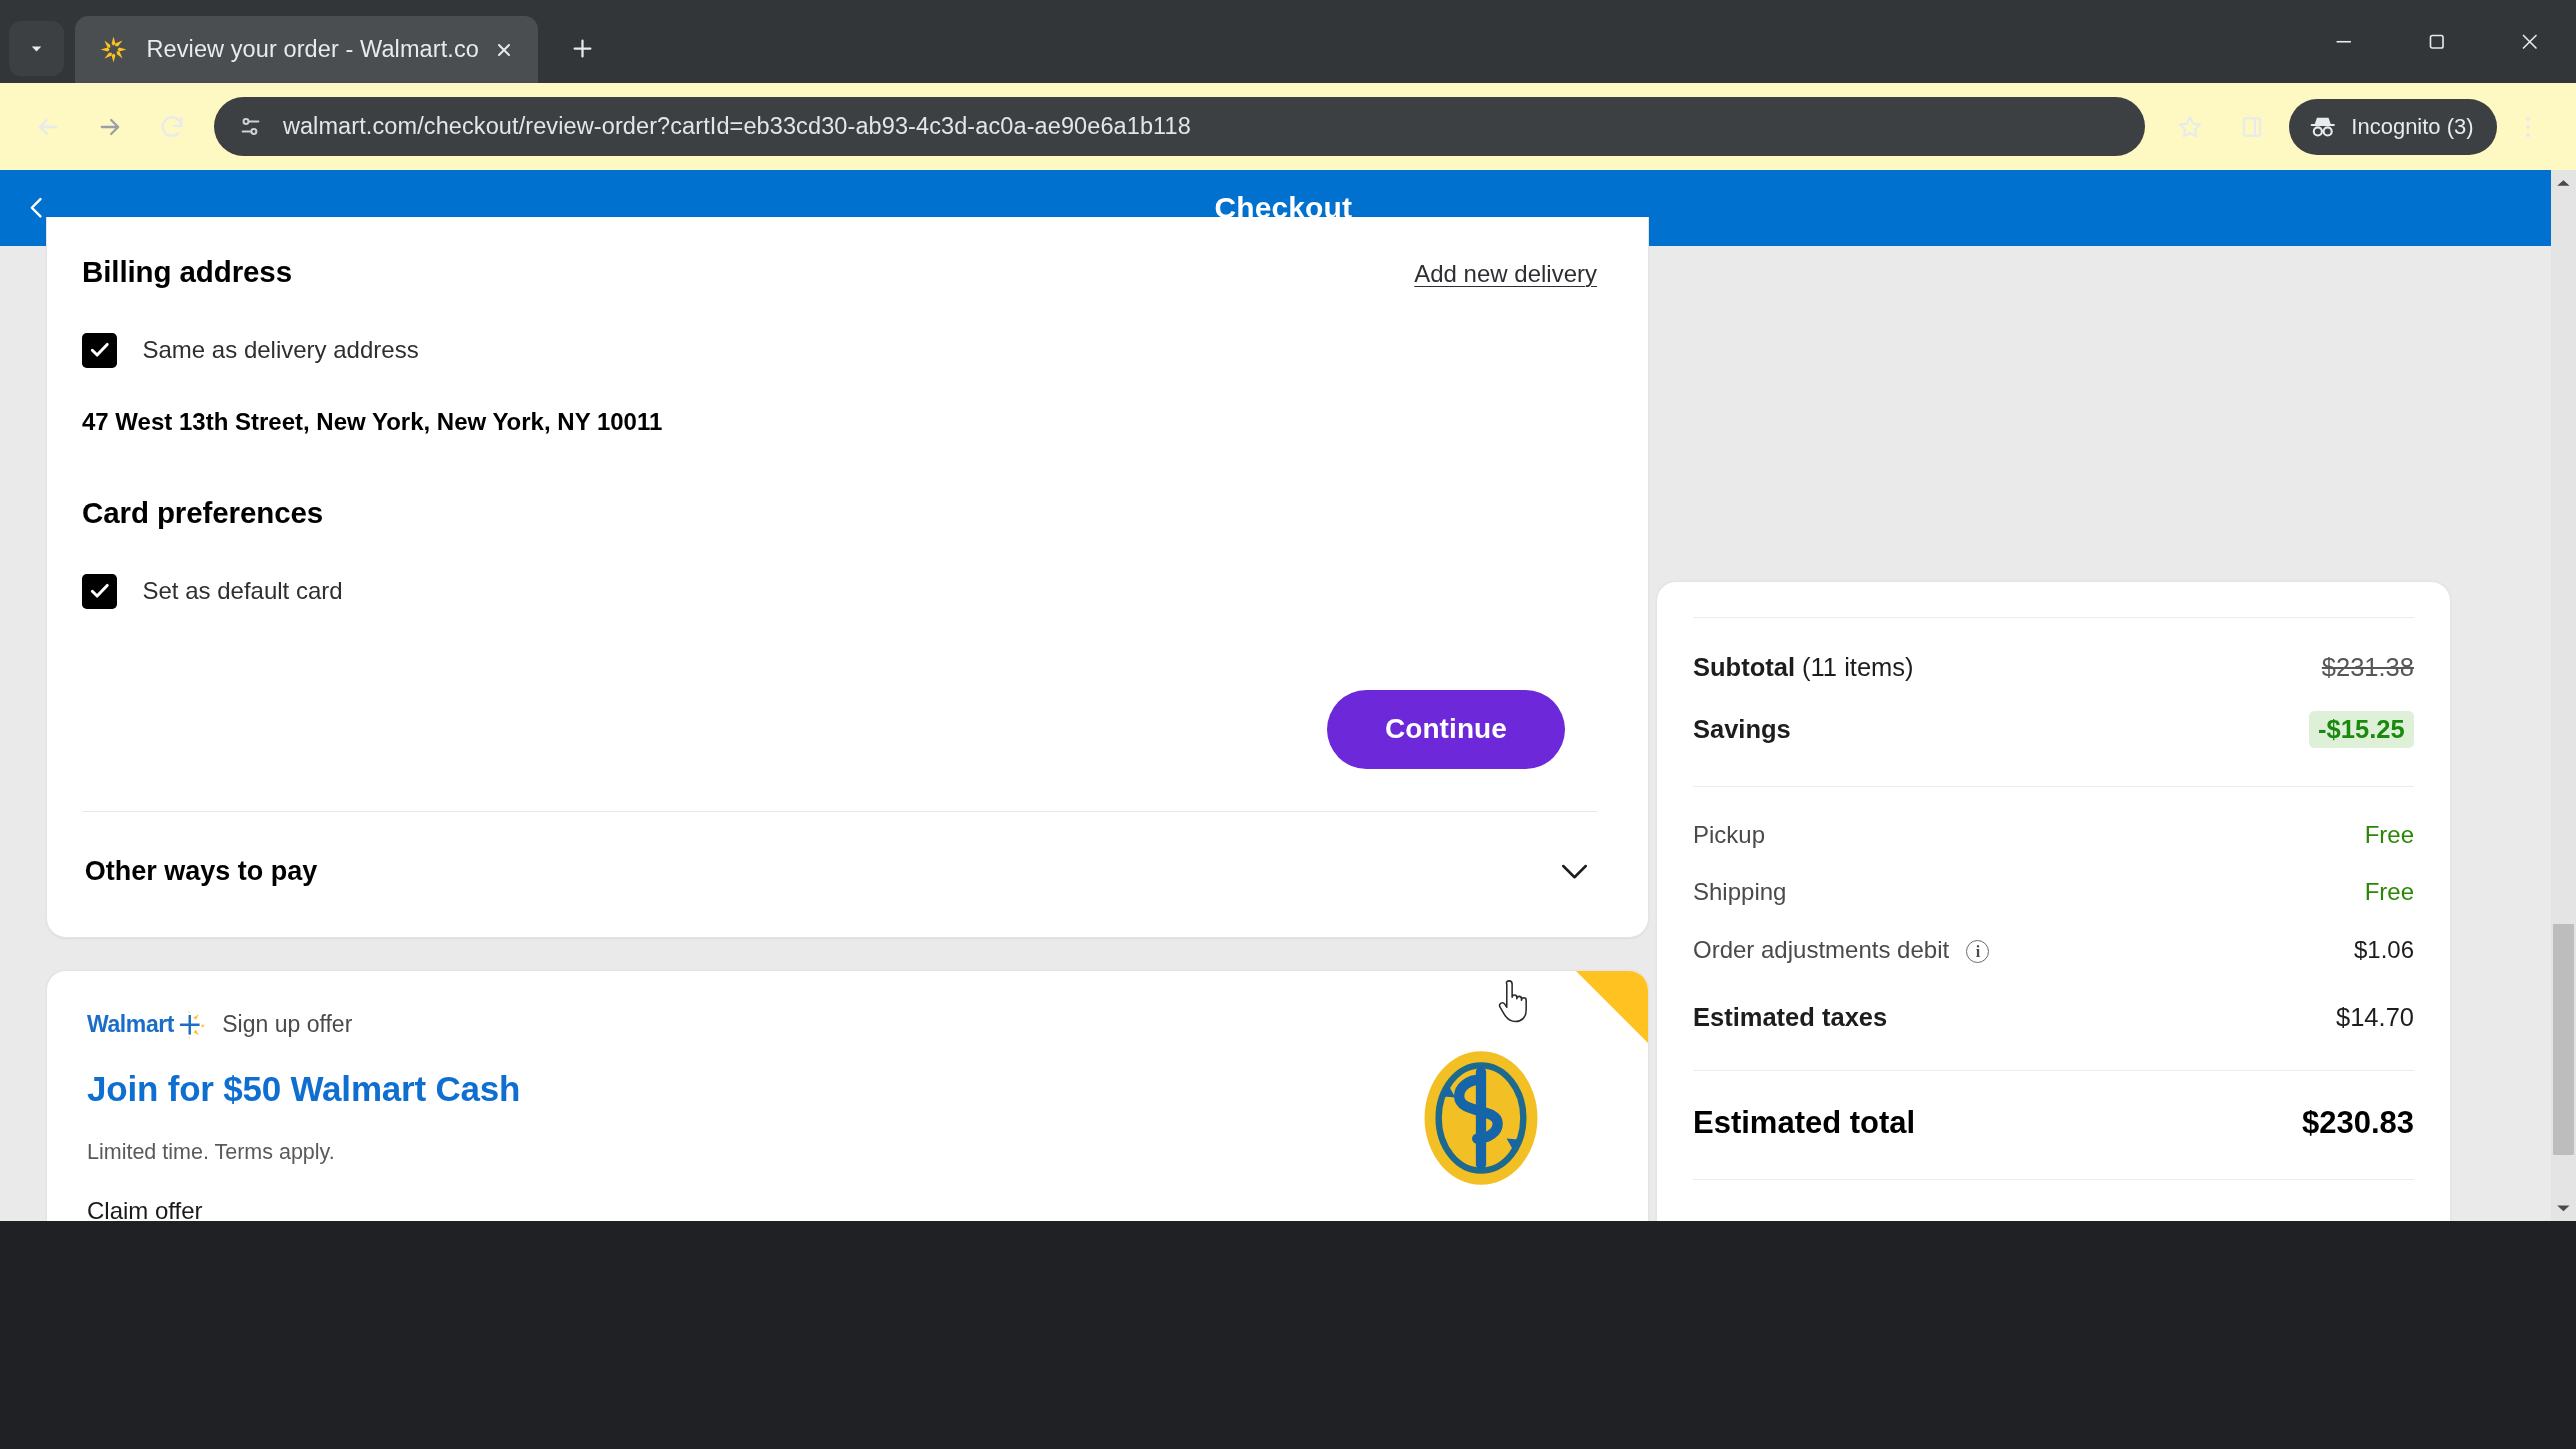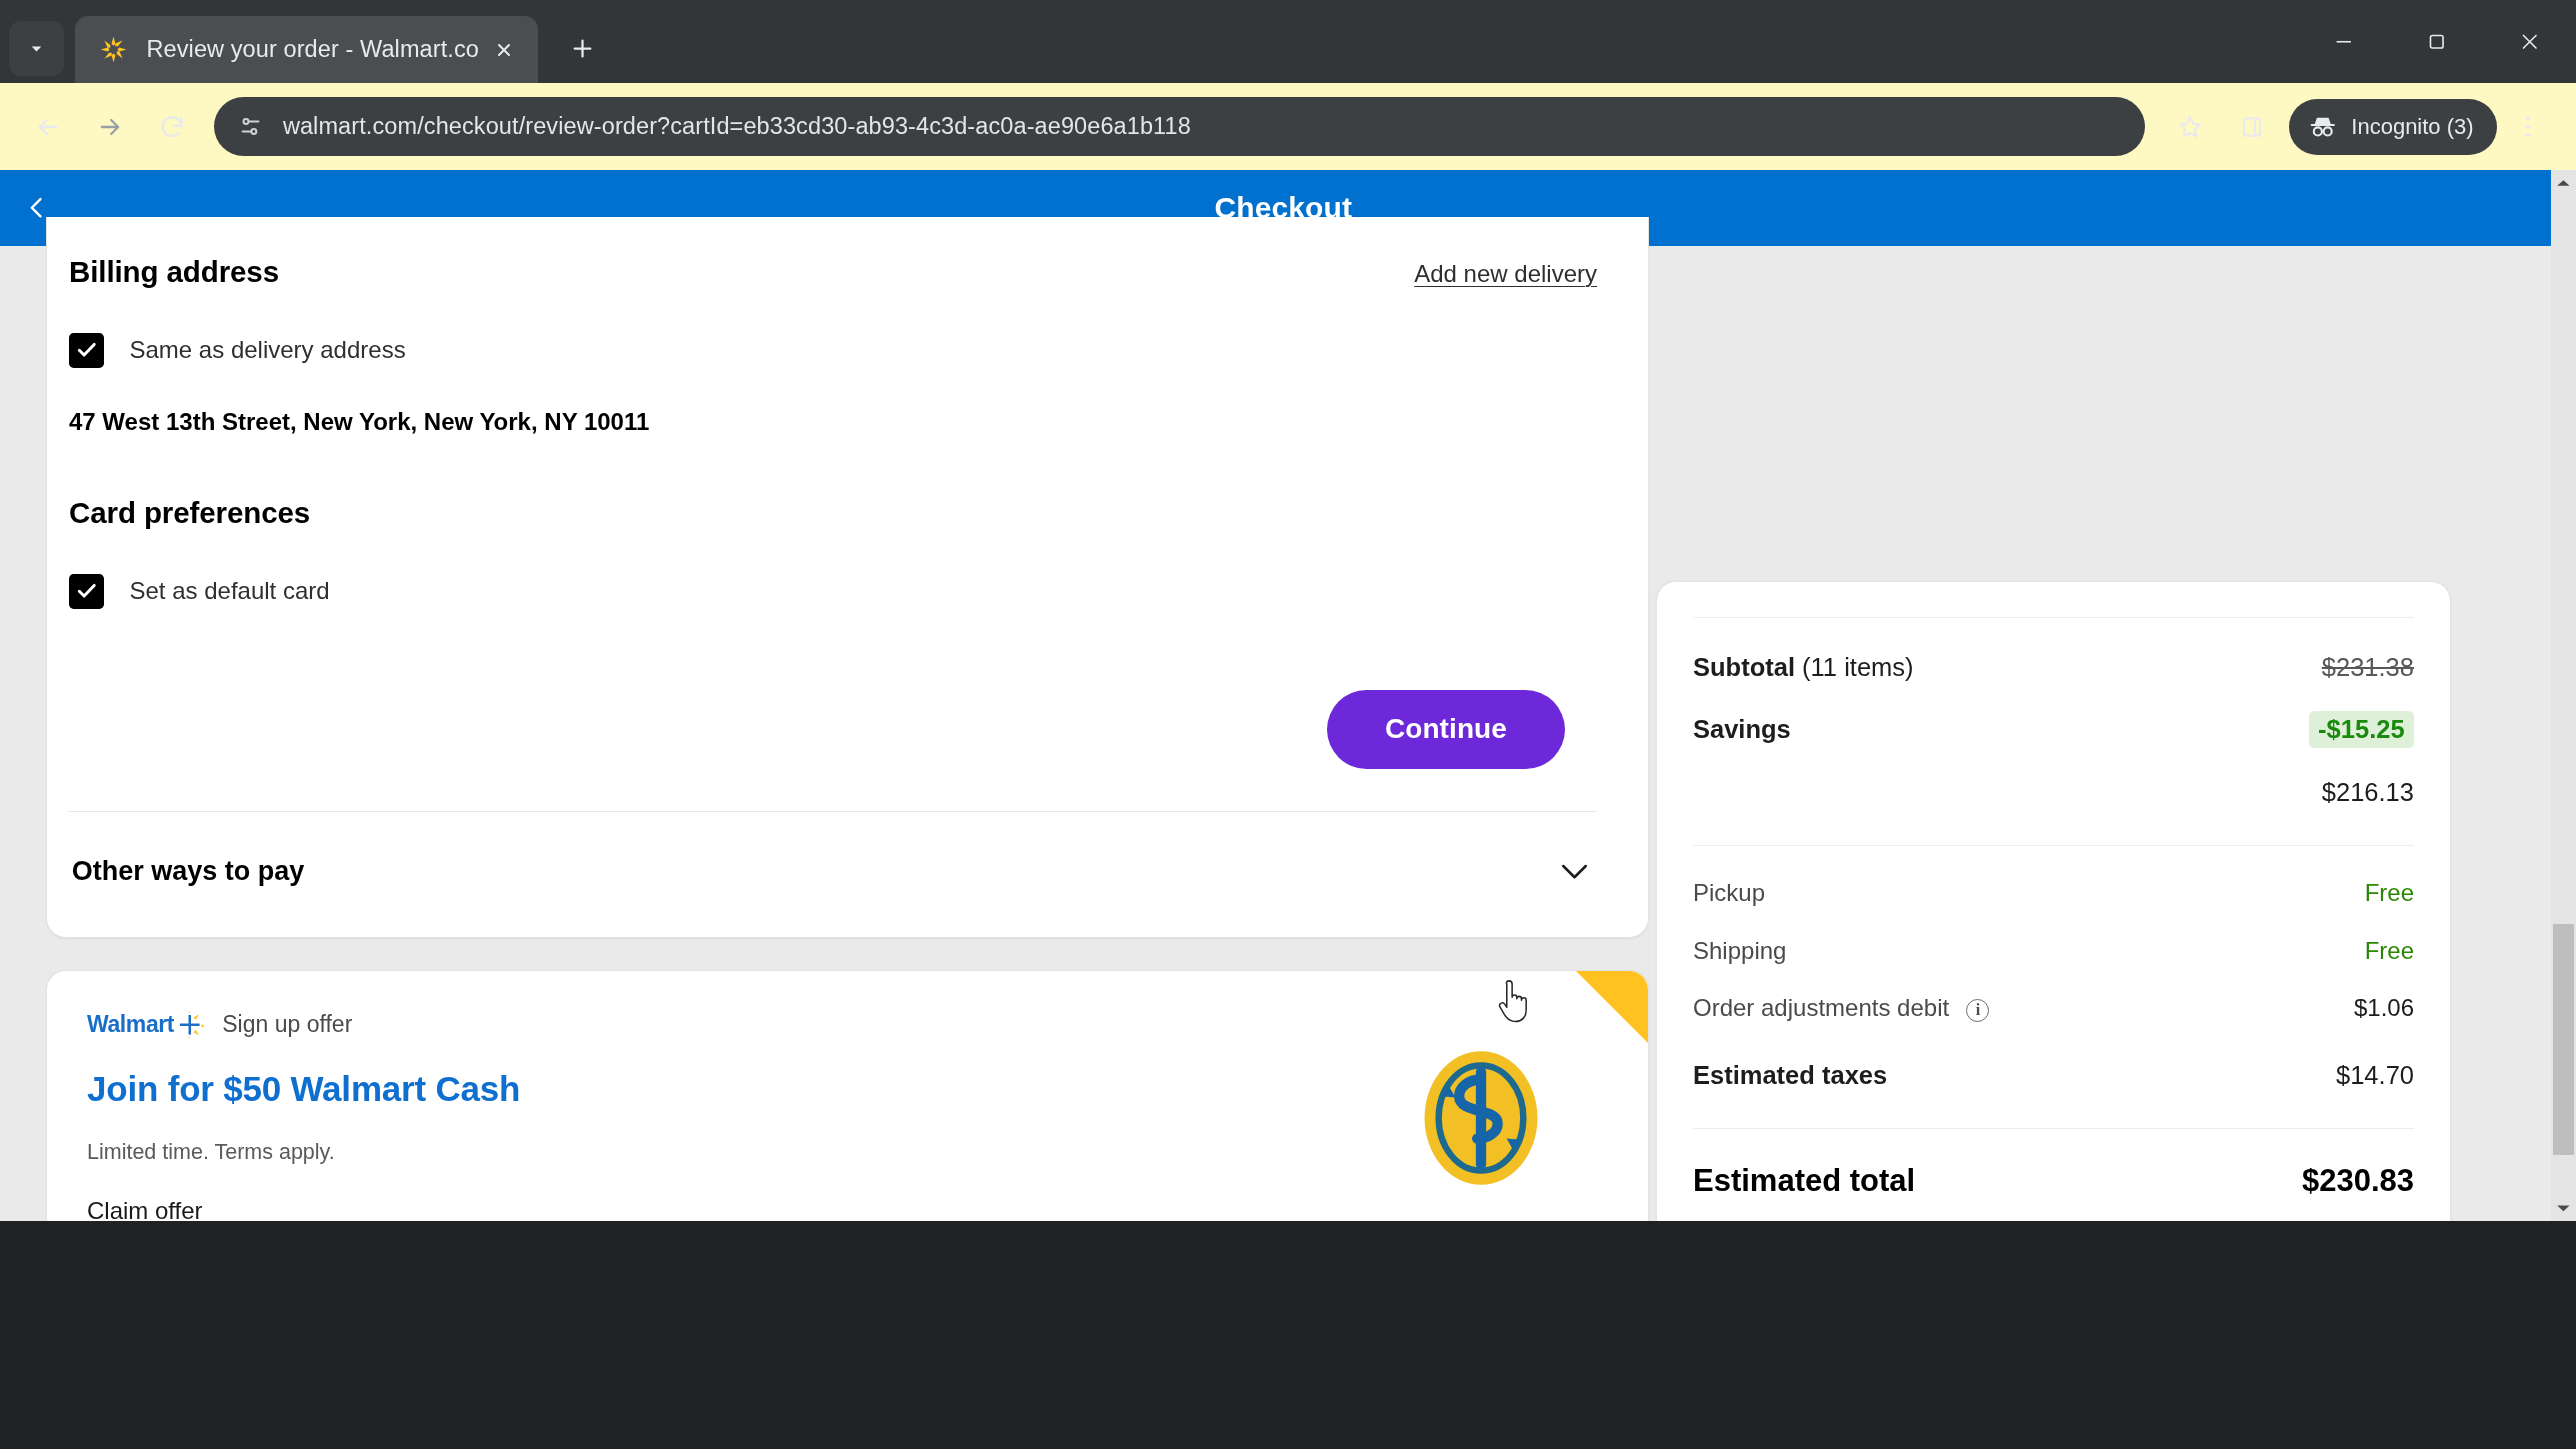--- a/index.html
+++ b/index.html
@@ -165,21 +165,21 @@
 
   
   .pay-card {
     width: 1603px;
     margin-top: -29.5px;
     border-top-left-radius: 0; border-top-right-radius: 0;
     border-top: none;
     padding: 0 0 0 0;
     position: relative;
   }
-  .pay-inner { padding: 38px 51px 0 22px; }
+  .pay-inner { padding: 38px 51px 0 35px; }
 
   .sec-head-row { display: flex; align-items: baseline; justify-content: space-between; }
   .sec-title { font-size: 29.5px; font-weight: 700; color: #000000; letter-spacing: -0.1px; }
   .link-underline {
     font-size: 24px; color: #2e2f32; text-decoration: underline;
     text-underline-offset: 4px; text-decoration-thickness: 1.3px;
   }
 
   .cbrow { display: flex; align-items: center; margin-top: 44px; }
   .cbox {
@@ -540,24 +540,20 @@
                 <span class="muted">(11 items)</span>
               </span>
               <span class="sval strike">$231.38</span>
             </div>
 
             <div class="srow">
               <span class="slabel bold">Savings</span>
               <span class="savings-badge">-$15.25</span>
             </div>
 
-            <div class="srow">
-              <span class="slabel"></span>
-              <span class="sval">$216.13</span>
-            </div>
 
             <div class="sum-rule"></div>
 
             <div class="srow small">
               <span class="slabel">Pickup</span>
               <span class="sval free">Free</span>
             </div>
 
             <div class="srow small">
               <span class="slabel">Shipping</span>

